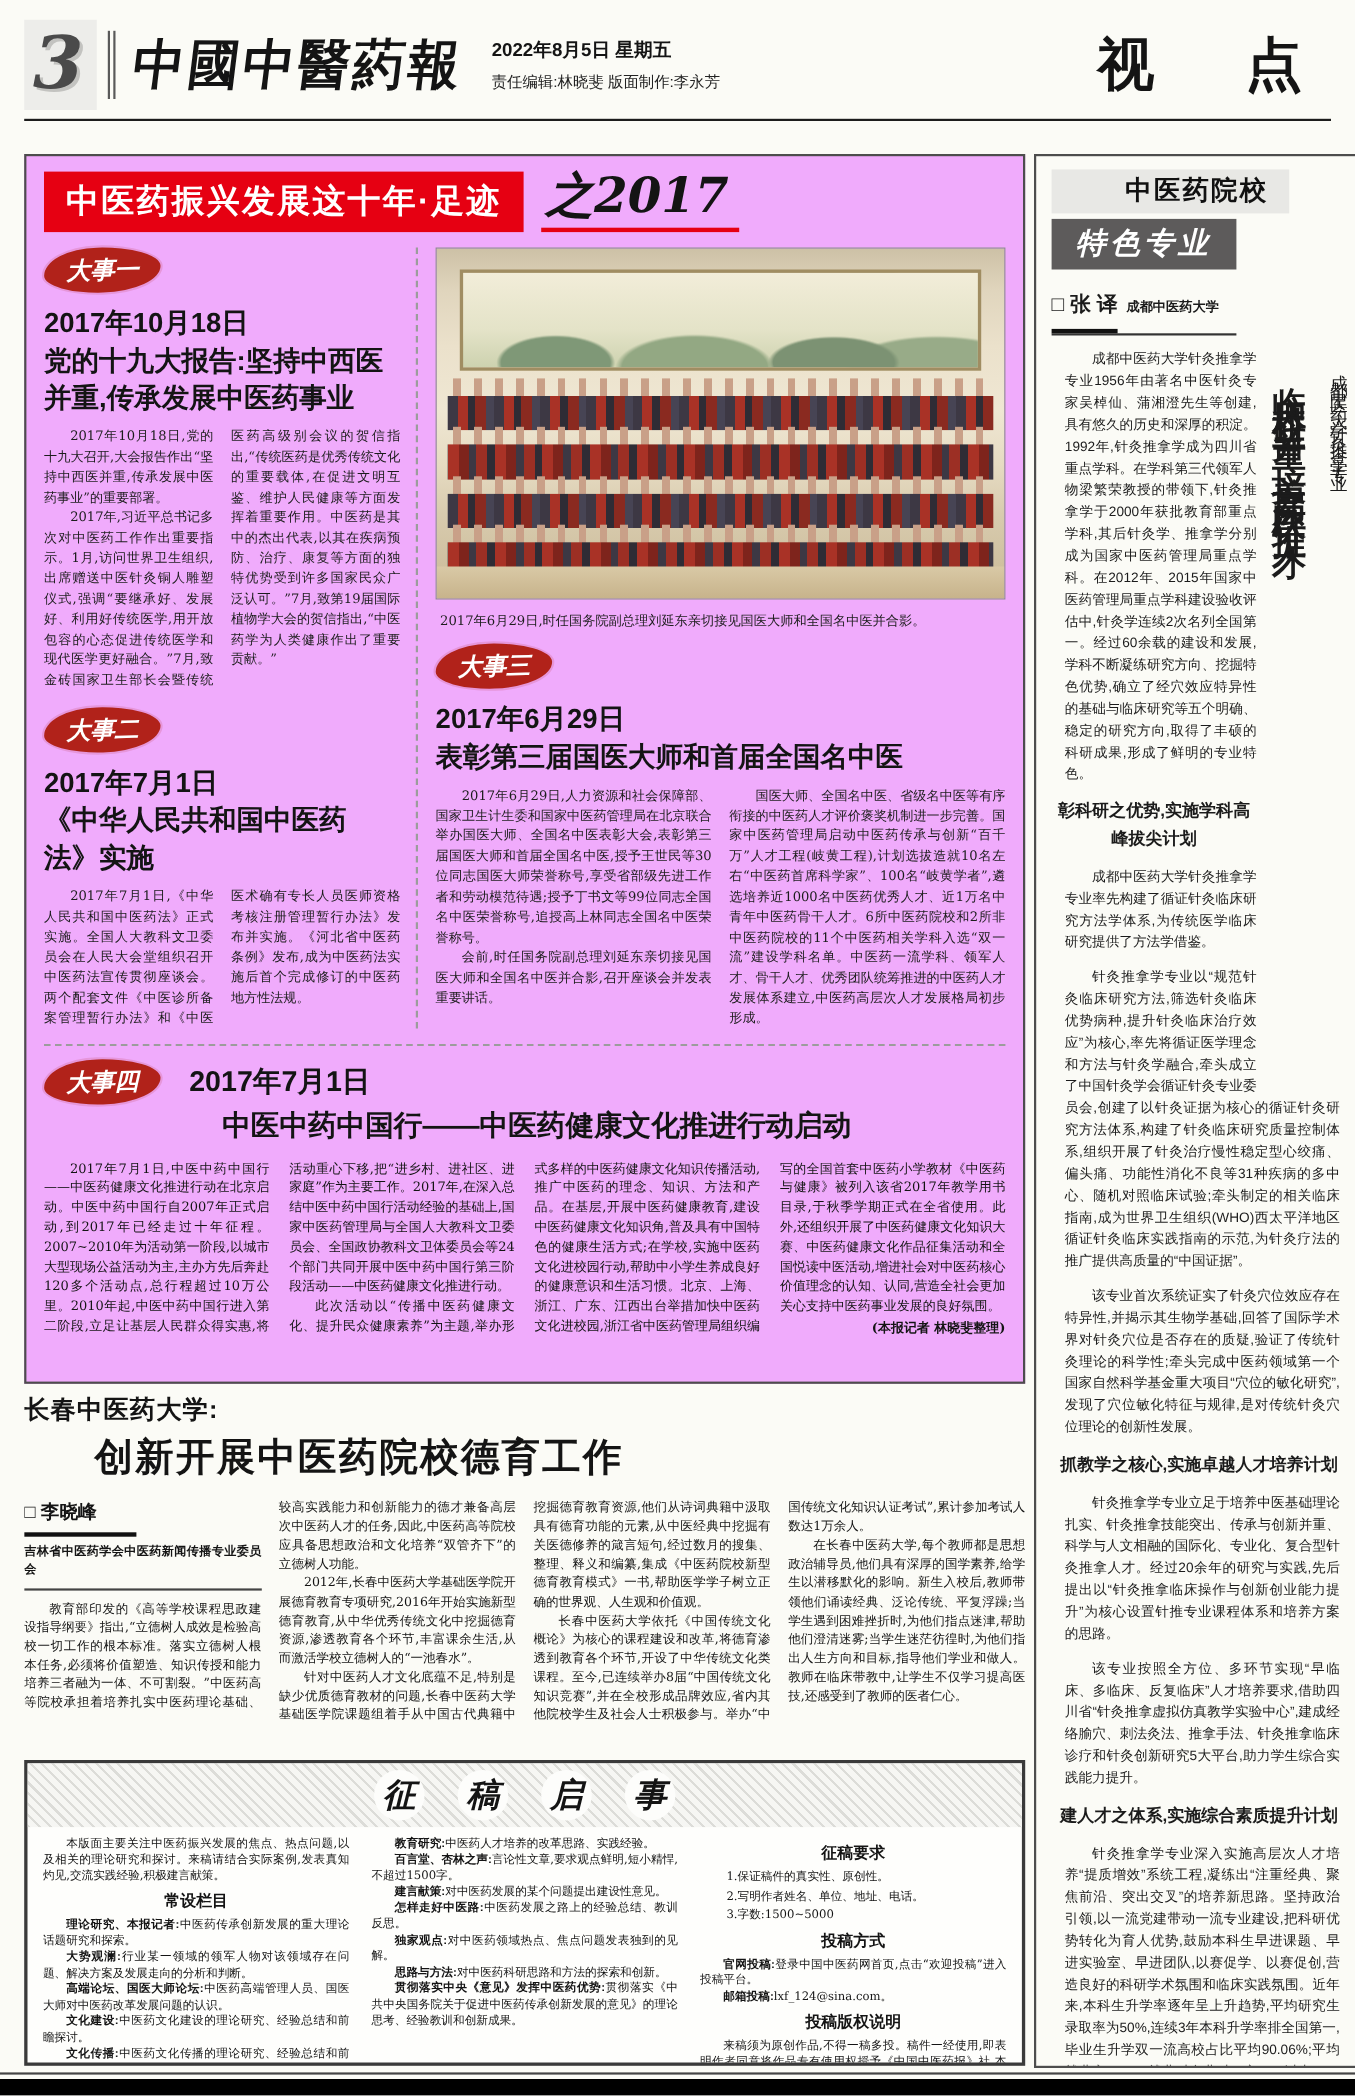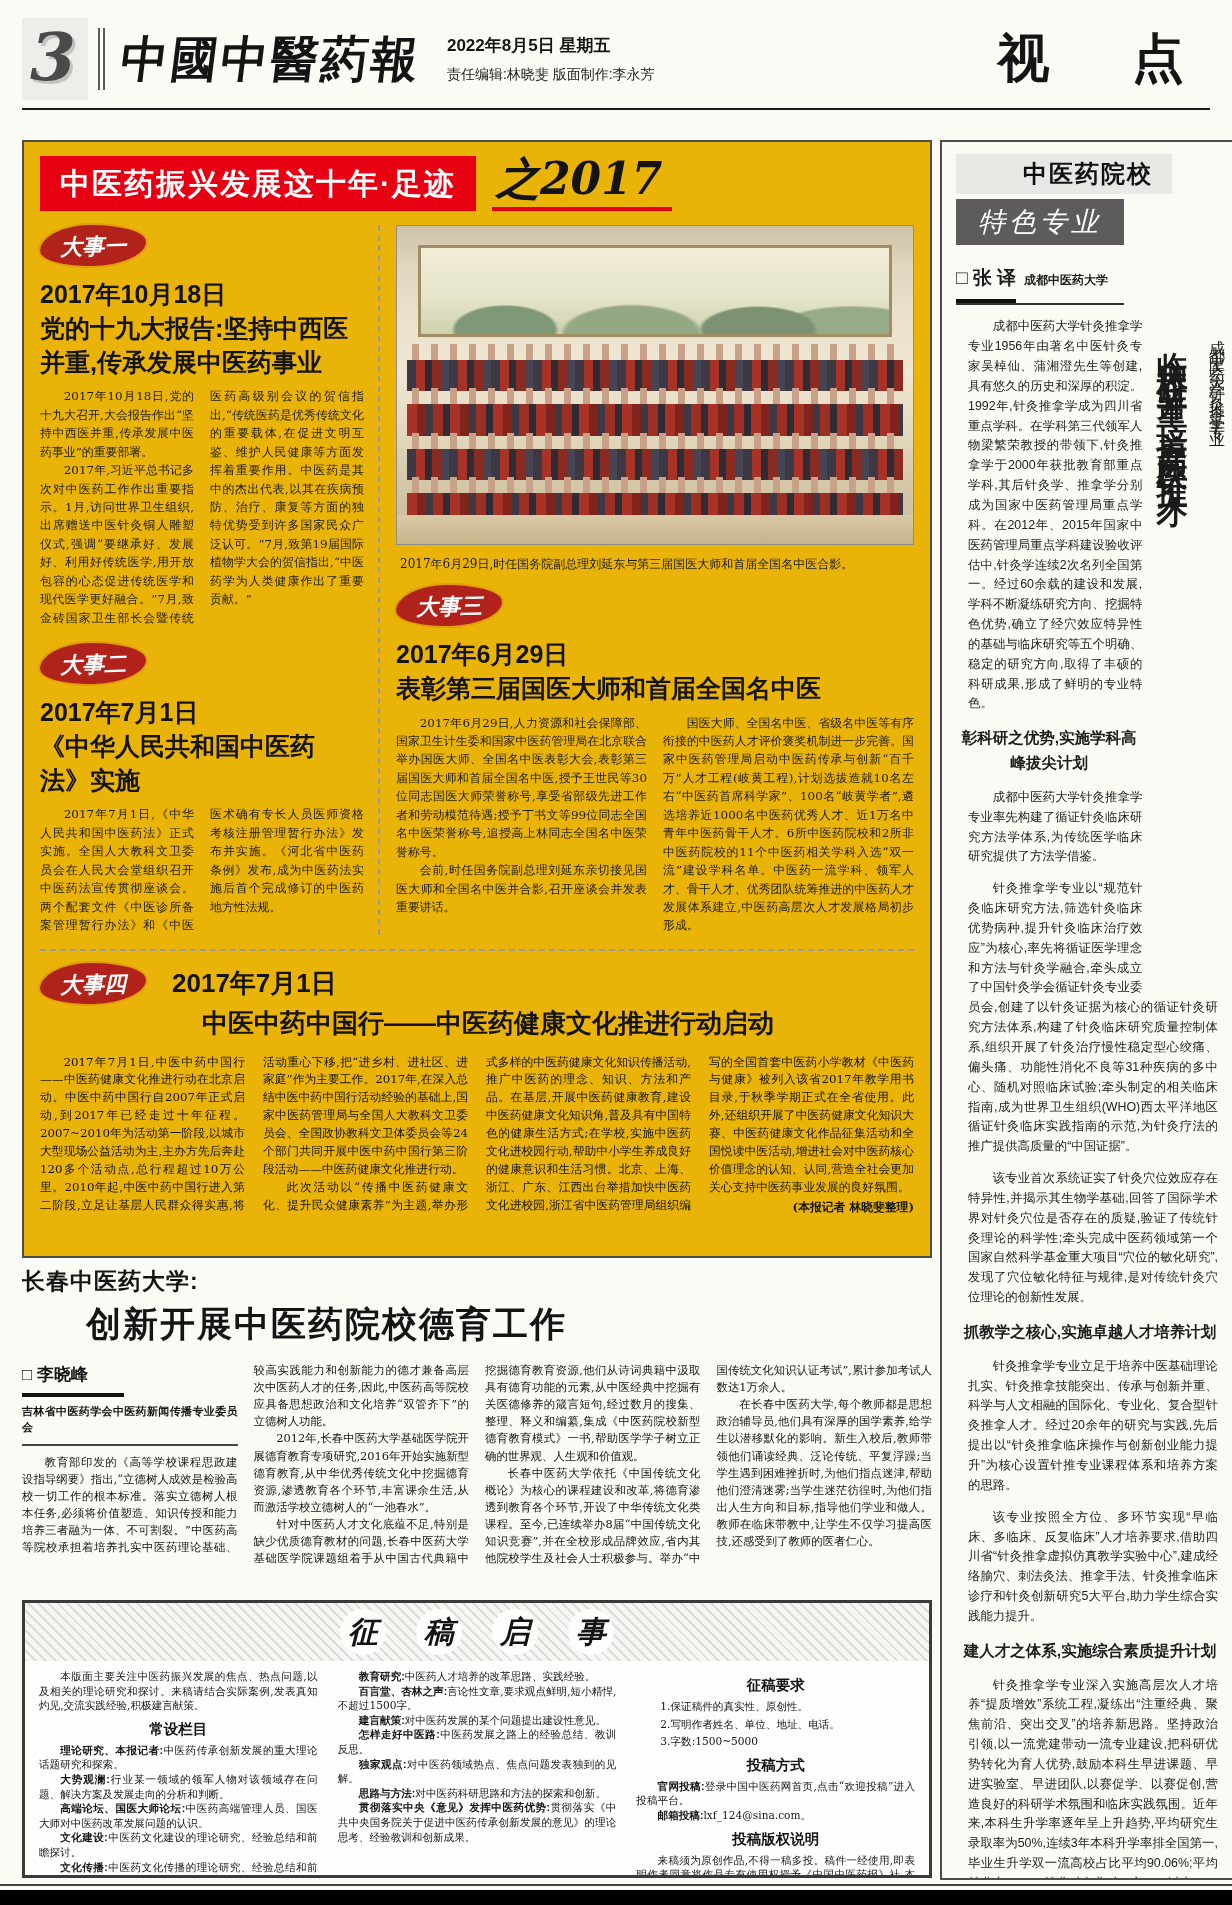--- a/index.html
+++ b/index.html
@@ -11,21 +11,21 @@
   .pageno{font-family:"DejaVu Serif",serif;font-weight:bold;font-style:italic;font-size:66px;line-height:78px;color:#4a4a4a;text-shadow:3px 3px 0 #c3c3c0;}
   .hdr-div{height:62px;border-left:7px double #5a5a5a;margin:0 16px 0 10px;}
   .masthead{font-family:"DejaVu Serif",serif;font-weight:bold;font-size:47px;letter-spacing:3px;transform:skewX(-7deg) scaleY(1.04);white-space:nowrap;}
   .hdr-meta{margin-left:26px;font-family:"Liberation Sans",sans-serif;line-height:1.8;}
   .hdr-date{font-weight:bold;font-size:17px;}
   .hdr-editors{font-size:14px;color:#222;}
   .section{margin-left:auto;margin-right:-8px;font-family:"Liberation Sans",sans-serif;font-weight:900;font-size:52px;letter-spacing:34px;white-space:nowrap;}
   .hdr-rule{position:absolute;left:22px;right:22px;top:108px;border-top:2px solid #1c1c1c;}
 
   
-  .feature{position:absolute;left:22px;top:140px;width:910px;height:1118px;border:2px solid #4d4d4d;box-sizing:border-box;padding:8px 16px;overflow:hidden;background:#eab308;}
+  .feature{position:absolute;left:22px;top:140px;width:910px;height:1118px;border:2px solid #4d4d4d;box-sizing:border-box;padding:8px 16px;overflow:hidden;background:#f0abfc;}
   .banner-row{display:flex;align-items:flex-end;margin:6px 0 14px;}
   .banner{background:#e60012;color:#fff;font-family:"Liberation Sans",sans-serif;font-weight:bold;font-size:30px;line-height:1;padding:13px 20px 12px;letter-spacing:2px;}
   .banner-suffix{font-family:"DejaVu Serif",serif;font-weight:bold;font-style:italic;font-size:44px;line-height:1;margin-left:16px;padding:0 10px 6px 4px;border-bottom:4px solid #e60012;}
 
   .feat-cols{display:flex;align-items:stretch;}
   .feat-left{width:324px;flex:none;padding-right:14px;}
   .feat-right{flex:1;min-width:0;padding-left:16px;border-left:2px dashed #9c9c9c;}
 
   .badge{display:inline-block;background:#b1221a;color:#fff;font-family:"DejaVu Serif",serif;font-weight:bold;font-style:italic;font-size:22px;line-height:1;padding:10px 20px 9px;border-radius:46% 54% 50% 50% / 60% 44% 56% 40%;transform:rotate(-1.5deg);box-shadow:0 0 0 2px rgba(177,34,26,.15);}
   .ev-head{font-family:"Liberation Sans",sans-serif;font-weight:bold;font-size:25px;line-height:1.35;margin:12px 0 8px;}
@@ -79,21 +79,21 @@
   .co-item{margin:0;text-indent:2em;}
   .co-item b{font-family:"Liberation Sans",sans-serif;}
   .co-req{margin:2px 0 0 24px;}
   .co-req p{margin:0 0 3px;}
   .co-way{margin:0;text-indent:2em;}
   .co-way b{font-family:"Liberation Sans",sans-serif;}
 
   
   .sb{position:absolute;left:940px;top:140px;width:292px;height:1740px;border-top:2px solid #4d4d4d;border-left:2px solid #4d4d4d;border-bottom:2px solid #4d4d4d;box-sizing:border-box;padding:12px 2px 8px 14px;overflow:hidden;background:#fbfbf6;}
   .tag1{display:block;width:168px;background:#e8e8e5;color:#111;font-family:"Liberation Sans",sans-serif;font-weight:bold;font-size:24px;line-height:40px;text-align:center;letter-spacing:2px;padding-left:48px;}
-  .tag2{display:block;width:168px;background:#5d5b5b;color:#fff;font-family:"DejaVu Serif",serif;font-weight:normal;font-style:italic;font-size:27px;line-height:46px;text-align:center;letter-spacing:4px;margin-top:5px;}
+  .tag2{display:block;width:168px;background:#5d5b5b;color:#fff;font-family:"DejaVu Serif",serif;font-weight:bold;font-style:italic;font-size:27px;line-height:46px;text-align:center;letter-spacing:4px;margin-top:5px;}
   .sb-vert{float:right;writing-mode:vertical-rl;height:648px;margin:64px 0 16px 12px;}
   .sb-kicker{font-family:"DejaVu Serif",serif;font-size:16px;letter-spacing:7px;margin-left:16px;}
   .sb-title{font-family:"Liberation Sans",sans-serif;font-weight:900;font-size:31px;letter-spacing:9px;line-height:1.1;}
   .sb-byline{width:168px;border-bottom:2px solid #333;margin:18px 0 12px;padding-bottom:0;}
   .sb-author{font-family:"Liberation Sans",sans-serif;font-weight:bold;font-size:19px;display:inline-block;border-bottom:4px solid #111;padding-bottom:6px;}
   .sb-org{font-family:"Liberation Sans",sans-serif;font-weight:bold;font-size:12px;margin-left:8px;}
   .sb-text{font-family:"Liberation Sans",sans-serif;font-size:12.4px;line-height:1.6;text-align:justify;color:#1b1b1b;}
   .sb-text p{margin:12px;text-indent:2em;}
   .sb-h{font-family:"Liberation Sans",sans-serif;font-weight:bold;font-size:15.5px;text-align:center;margin:10px 6px 8px 0;}
 
@@ -153,21 +153,21 @@
 
       <div class="feat-right">
         <div class="photo">
           <div class="painting"></div>
           <div class="crowd-row alt" style="top:37%;"></div>
           <div class="crowd-row" style="top:51%;"></div>
           <div class="crowd-row alt" style="top:65%;"></div>
           <div class="crowd-row" style="top:79%;"></div>
           <div class="floor"></div>
         </div>
-        <div class="caption">2017年6月29日,时任国务院副总理刘延东与第三届国医大师和首届全国名中医合影。</div>
+        <div class="caption">2017年6月29日,时任国务院副总理刘延东亲切接见国医大师和全国名中医并合影。</div>
 
         <span class="badge">大事三</span>
         <div class="ev-head">
           <span class="ev-date">2017年6月29日</span>
           <span>表彰第三届国医大师和首届全国名中医</span>
         </div>
         <div class="ev-body">
           <p>2017年6月29日,人力资源和社会保障部、国家卫生计生委和国家中医药管理局在北京联合举办国医大师、全国名中医表彰大会,表彰第三届国医大师和首届全国名中医,授予王世民等30位同志国医大师荣誉称号,享受省部级先进工作者和劳动模范待遇;授予丁书文等99位同志全国名中医荣誉称号,追授高上林同志全国名中医荣誉称号。</p>
           <p>会前,时任国务院副总理刘延东亲切接见国医大师和全国名中医并合影,召开座谈会并发表重要讲话。</p>
           <p>国医大师、全国名中医、省级名中医等有序衔接的中医药人才评价褒奖机制进一步完善。国家中医药管理局启动中医药传承与创新“百千万”人才工程(岐黄工程),计划选拔造就10名左右“中医药首席科学家”、100名“岐黄学者”,遴选培养近1000名中医药优秀人才、近1万名中青年中医药骨干人才。6所中医药院校和2所非中医药院校的11个中医药相关学科入选“双一流”建设学科名单。中医药一流学科、领军人才、骨干人才、优秀团队统筹推进的中医药人才发展体系建立,中医药高层次人才发展格局初步形成。</p>

